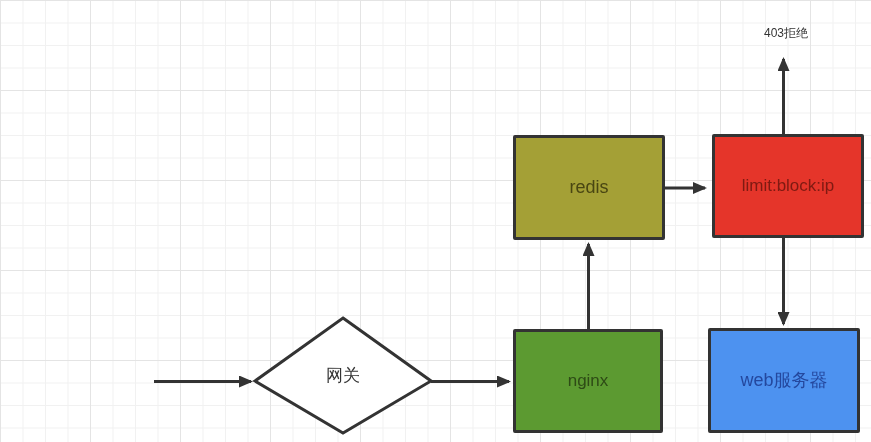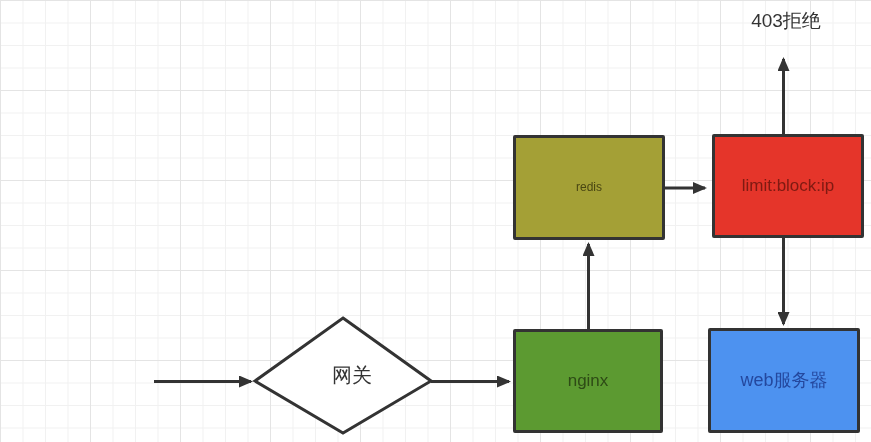--- a/index.html
+++ b/index.html
@@ -35,40 +35,40 @@
     justify-content: center;
     font-size: 17px;
     color: #333333;
     text-align: center;
     line-height: 1.2;
   }
   .node-rect-round { border-radius: 9px; }
   .node-rect { border-radius: 2px; }
   .node-client  { left: 7px;   top: 328px; width: 147px; height: 104px; background: #ffffff; }
   .node-nginx   { left: 513px; top: 329px; width: 150px; height: 104px; text-align: center; }
-  .node-redis   { left: 513px; top: 135px; width: 152px; height: 105px; font-size: 12px; }
+  .node-redis   { left: 513px; top: 135px; width: 152px; height: 105px; font-size: 18px; }
   .node-limit   { left: 712px; top: 134px; width: 152px; height: 104px; }
   .node-web     { left: 708px; top: 328px; width: 152px; height: 105px; font-size: 18px; }
   .diamond-label {
     position: absolute;
-    left: 264px; top: 318px;
+    left: 255px; top: 318px;
     width: 176px; height: 115px;
     display: flex;
     align-items: center;
     justify-content: center;
-    font-size: 20px;
+    font-size: 17px;
     color: #333333;
     pointer-events: none;
   }
   .float-label {
     position: absolute;
-    left: 736px; top: 8px;
+    left: 736px; top: 25px;
     width: 100px;
     text-align: center;
-    font-size: 19px;
+    font-size: 12px;
     color: #333333;
   }
 </style>
 </head>
 <body>
 
 <div class="canvas">
 
   <svg class="edges-layer" width="871" height="442" viewBox="0 0 871 442" xmlns="http://www.w3.org/2000/svg">
     <defs>

